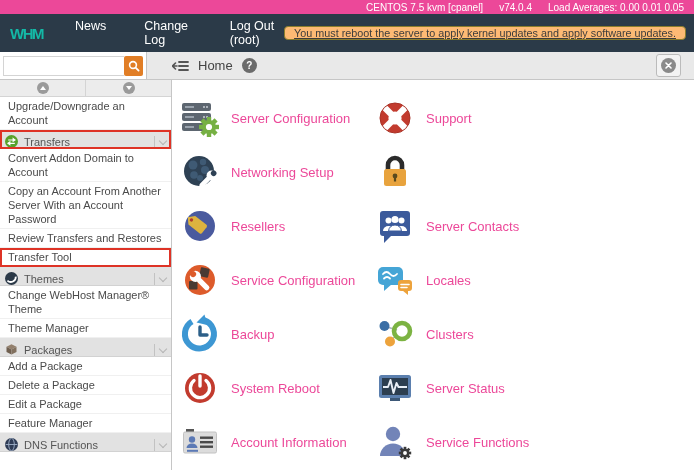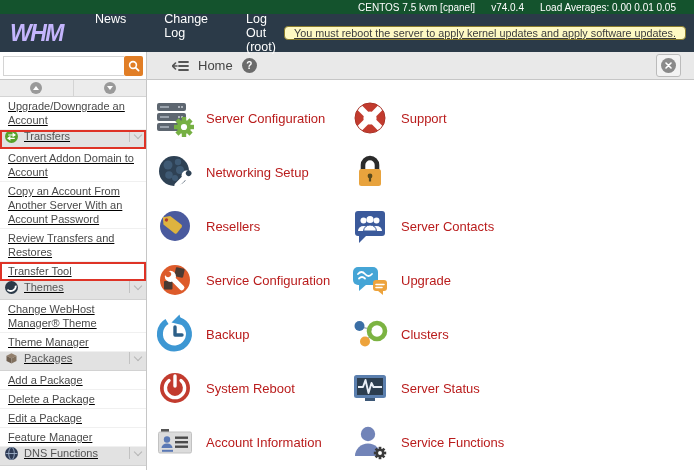--- a/index.html
+++ b/index.html
@@ -1,30 +1,30 @@
 <!DOCTYPE html>
 <html><head>
 <meta charset="utf-8">
 <style>
   * { margin:0; padding:0; box-sizing:border-box; }
   html,body { width:694px; height:470px; overflow:hidden; background:#fff;
               font-family:"Liberation Sans", sans-serif; }
 
   
-  .topstrip { height:14px; background:#14532d; color:#fff; font-size:10px;
+  .topstrip { height:14px; background:#ec4899; color:#fff; font-size:10px;
               display:flex; justify-content:flex-end; align-items:center;
-              gap:16px; padding-right:18px; }
+              gap:16px; padding-right:10px; }
 
   
   .header { height:38px; background:#2b3a48; display:flex; align-items:center; }
-  .logo { margin-left:10px; color:#c4b5fd; font-size:23px; font-weight:bold;
-          font-style:italic; letter-spacing:-1.5px; }
+  .logo { margin-left:10px; color:#14b8a6; font-size:15px; font-weight:bold;
+          letter-spacing:-1.5px; }
   .nav { display:flex; gap:38px; margin-left:32px; }
   .nav-item { color:#fff; font-size:12.5px; cursor:pointer; }
-  .notice { margin-left:auto; margin-right:8px; background:#fef9c3;
+  .notice { margin-left:auto; margin-right:8px; background:#fdba74;
             border:1px solid #8a7d2c; border-radius:4px; color:#3c3c3c;
             font-size:10.8px; padding:0 9px; text-decoration:underline;
             cursor:pointer; white-space:nowrap; }
 
   
   .toolbar { height:28px; display:flex; background:#e9e9e9;
              border-bottom:1px solid #c6c6c6; }
   .search-area { width:147px; background:#fff; border-right:1px solid #c6c6c6;
                  display:flex; align-items:center; padding:3px; }
   .search-box { flex:1; height:20px; border:1px solid #d4d4d4; border-right:none;
@@ -45,52 +45,52 @@
                background:#f3f3f3; border:1px solid #bbb; border-radius:3px;
                display:flex; align-items:center; justify-content:center;
                cursor:pointer; }
   .close-circle { width:15px; height:15px; border-radius:50%; background:#8a8a8a;
                   display:flex; align-items:center; justify-content:center; }
 
   
   .page-body { display:flex; height:390px; }
 
   
-  .sidebar { width:147px; flex:none; border-right:1px solid #c6c6c6;
-             overflow:hidden;text-decoration:underline; }
+  .sidebar { width:172px; flex:none; border-right:1px solid #c6c6c6;
+             overflow:hidden; }
   .scrollbtns { display:flex; height:17px; border-bottom:1px solid #d4d4d4; }
   .scrollbtn { flex:1; background:#ececec; display:flex; align-items:center;
                justify-content:center; cursor:pointer; }
   .scrollbtn:first-child { border-right:1px solid #d4d4d4; }
   .scroll-circle { width:12px; height:12px; border-radius:50%; background:#9a9a9a;
                    display:flex; align-items:center; justify-content:center; }
   .tri-up { width:0; height:0; border-left:3px solid transparent;
             border-right:3px solid transparent; border-bottom:4px solid #fff; }
   .tri-down { width:0; height:0; border-left:3px solid transparent;
               border-right:3px solid transparent; border-top:4px solid #fff; }
   .side-link { display:block; padding:2px 8px; font-size:11px; line-height:14px;
                color:#4a4a4a; border-bottom:1px solid #f0f0f0; cursor:pointer; }
   .side-section { height:19px; background:#e2e2e2; display:flex;
-                  align-items:flex-start; gap:6px; padding:0 5px; color:#555;
+                  align-items:flex-end; gap:6px; padding:0 5px; color:#555;
                   font-size:11px; border-bottom:1px solid #d2d2d2;
                   cursor:pointer; }
   .side-section .sec-icon { flex:none; display:flex; }
   .sec-right { margin-left:auto; display:flex; align-items:center; gap:5px; }
   .sec-divider { width:1px; height:12px; background:#c2c2c2; }
   .chev { width:6px; height:6px; border-right:1.5px solid #b5b5b5;
           border-bottom:1.5px solid #b5b5b5; transform:rotate(45deg);
           margin-top:-3px; }
   .annotated { outline:2px solid #de3326; outline-offset:-2px; }
 
   
   .main-area { flex:1; padding:11px 0 0 8px; display:grid;
                grid-template-columns:195px 195px; grid-auto-rows:54px;
                align-content:start; }
   .tile { display:flex; align-items:center; gap:11px; cursor:pointer; }
-  .tile-label { font-size:13px; color:#b91c1c; }
+  .tile-label { font-size:13px; color:#ec4899; }
   .tile-icon { width:40px; height:40px; flex:none; display:flex; }
 </style>
 </head>
 <body>
 
 <div class="topstrip">
   <span>CENTOS 7.5 kvm [cpanel]</span>
   <span>v74.0.4</span>
   <span>Load Averages: 0.00 0.01 0.05</span>
 </div>
@@ -370,21 +370,21 @@
       <span class="tile-icon">
         <svg width="40" height="40" viewBox="0 0 40 40">
           <rect x="3" y="7" width="25" height="18" rx="5" fill="#45a5d6"></rect>
           <path d="M9 23 v8 l8 -7 z" fill="#45a5d6"></path>
           <path d="M8 14 q3.5 -4 7 0 t7 0 M9 18.5 q3 -3 6 0" stroke="#fff" stroke-width="1.8" fill="none" stroke-linecap="round"></path>
           <rect x="23" y="20" width="14" height="11" rx="3" fill="#eda33c"></rect>
           <path d="M33 30 v5 l-5.5 -4.5 z" fill="#eda33c"></path>
           <path d="M26 24.5 h8 M26 27.5 h6" stroke="#fff" stroke-width="1.6" stroke-linecap="round"></path>
         </svg>
       </span>
-      <span class="tile-label">Upgrade</span>
+      <span class="tile-label">Locales</span>
     </div>
 
     <div class="tile">
       <span class="tile-icon">
         <svg width="40" height="40" viewBox="0 0 40 40">
           <path d="M12 7.5 A14.5 14.5 0 1 0 24 6.2" fill="none" stroke="#3d97d3" stroke-width="6" stroke-linecap="butt"></path>
           <path d="M24.5 0.5 L27 11 L16.5 8.5 Z" fill="#3d97d3"></path>
           <path d="M20 13 v8 h7" fill="none" stroke="#2c5f88" stroke-width="3.4" stroke-linecap="round" stroke-linejoin="round"></path>
         </svg>
       </span>

